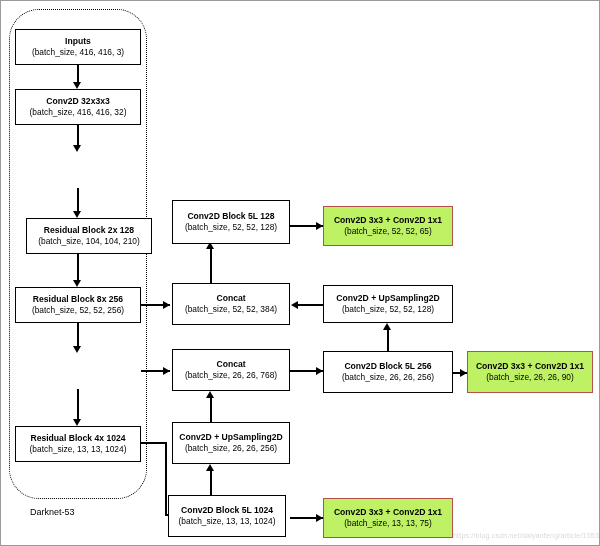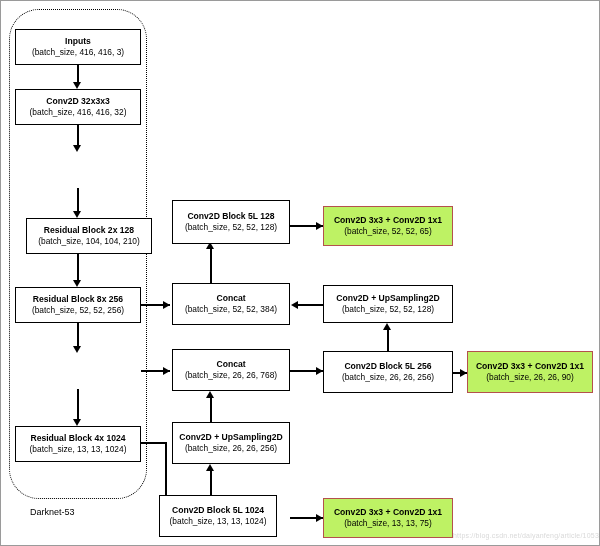--- a/index.html
+++ b/index.html
@@ -185,21 +185,21 @@
   </div>
 
   <div class="node" style="left:171px;top:421px;width:118px;height:42px;">
     <div class="t1">Conv2D + UpSampling2D</div>
     <div class="t2">(batch_size, 26, 26, 256)</div>
   </div>
 
   <div class="edge v" style="left:209px;top:394px;height:27px;"></div>
   <div class="arrow up" style="left:205px;top:390px;"></div>
 
-  <div class="node" style="left:158px;top:494px;width:118px;height:42px;">
+  <div class="node" style="left:167px;top:494px;width:118px;height:42px;">
     <div class="t1">Conv2D Block 5L  1024</div>
     <div class="t2">(batch_size, 13, 13, 1024)</div>
   </div>
 
   <div class="edge v" style="left:209px;top:467px;height:27px;"></div>
   <div class="arrow up" style="left:205px;top:463px;"></div>
 
   <div class="node" style="left:322px;top:284px;width:130px;height:38px;">
     <div class="t1">Conv2D + UpSampling2D</div>
     <div class="t2">(batch_size, 52, 52, 128)</div>

